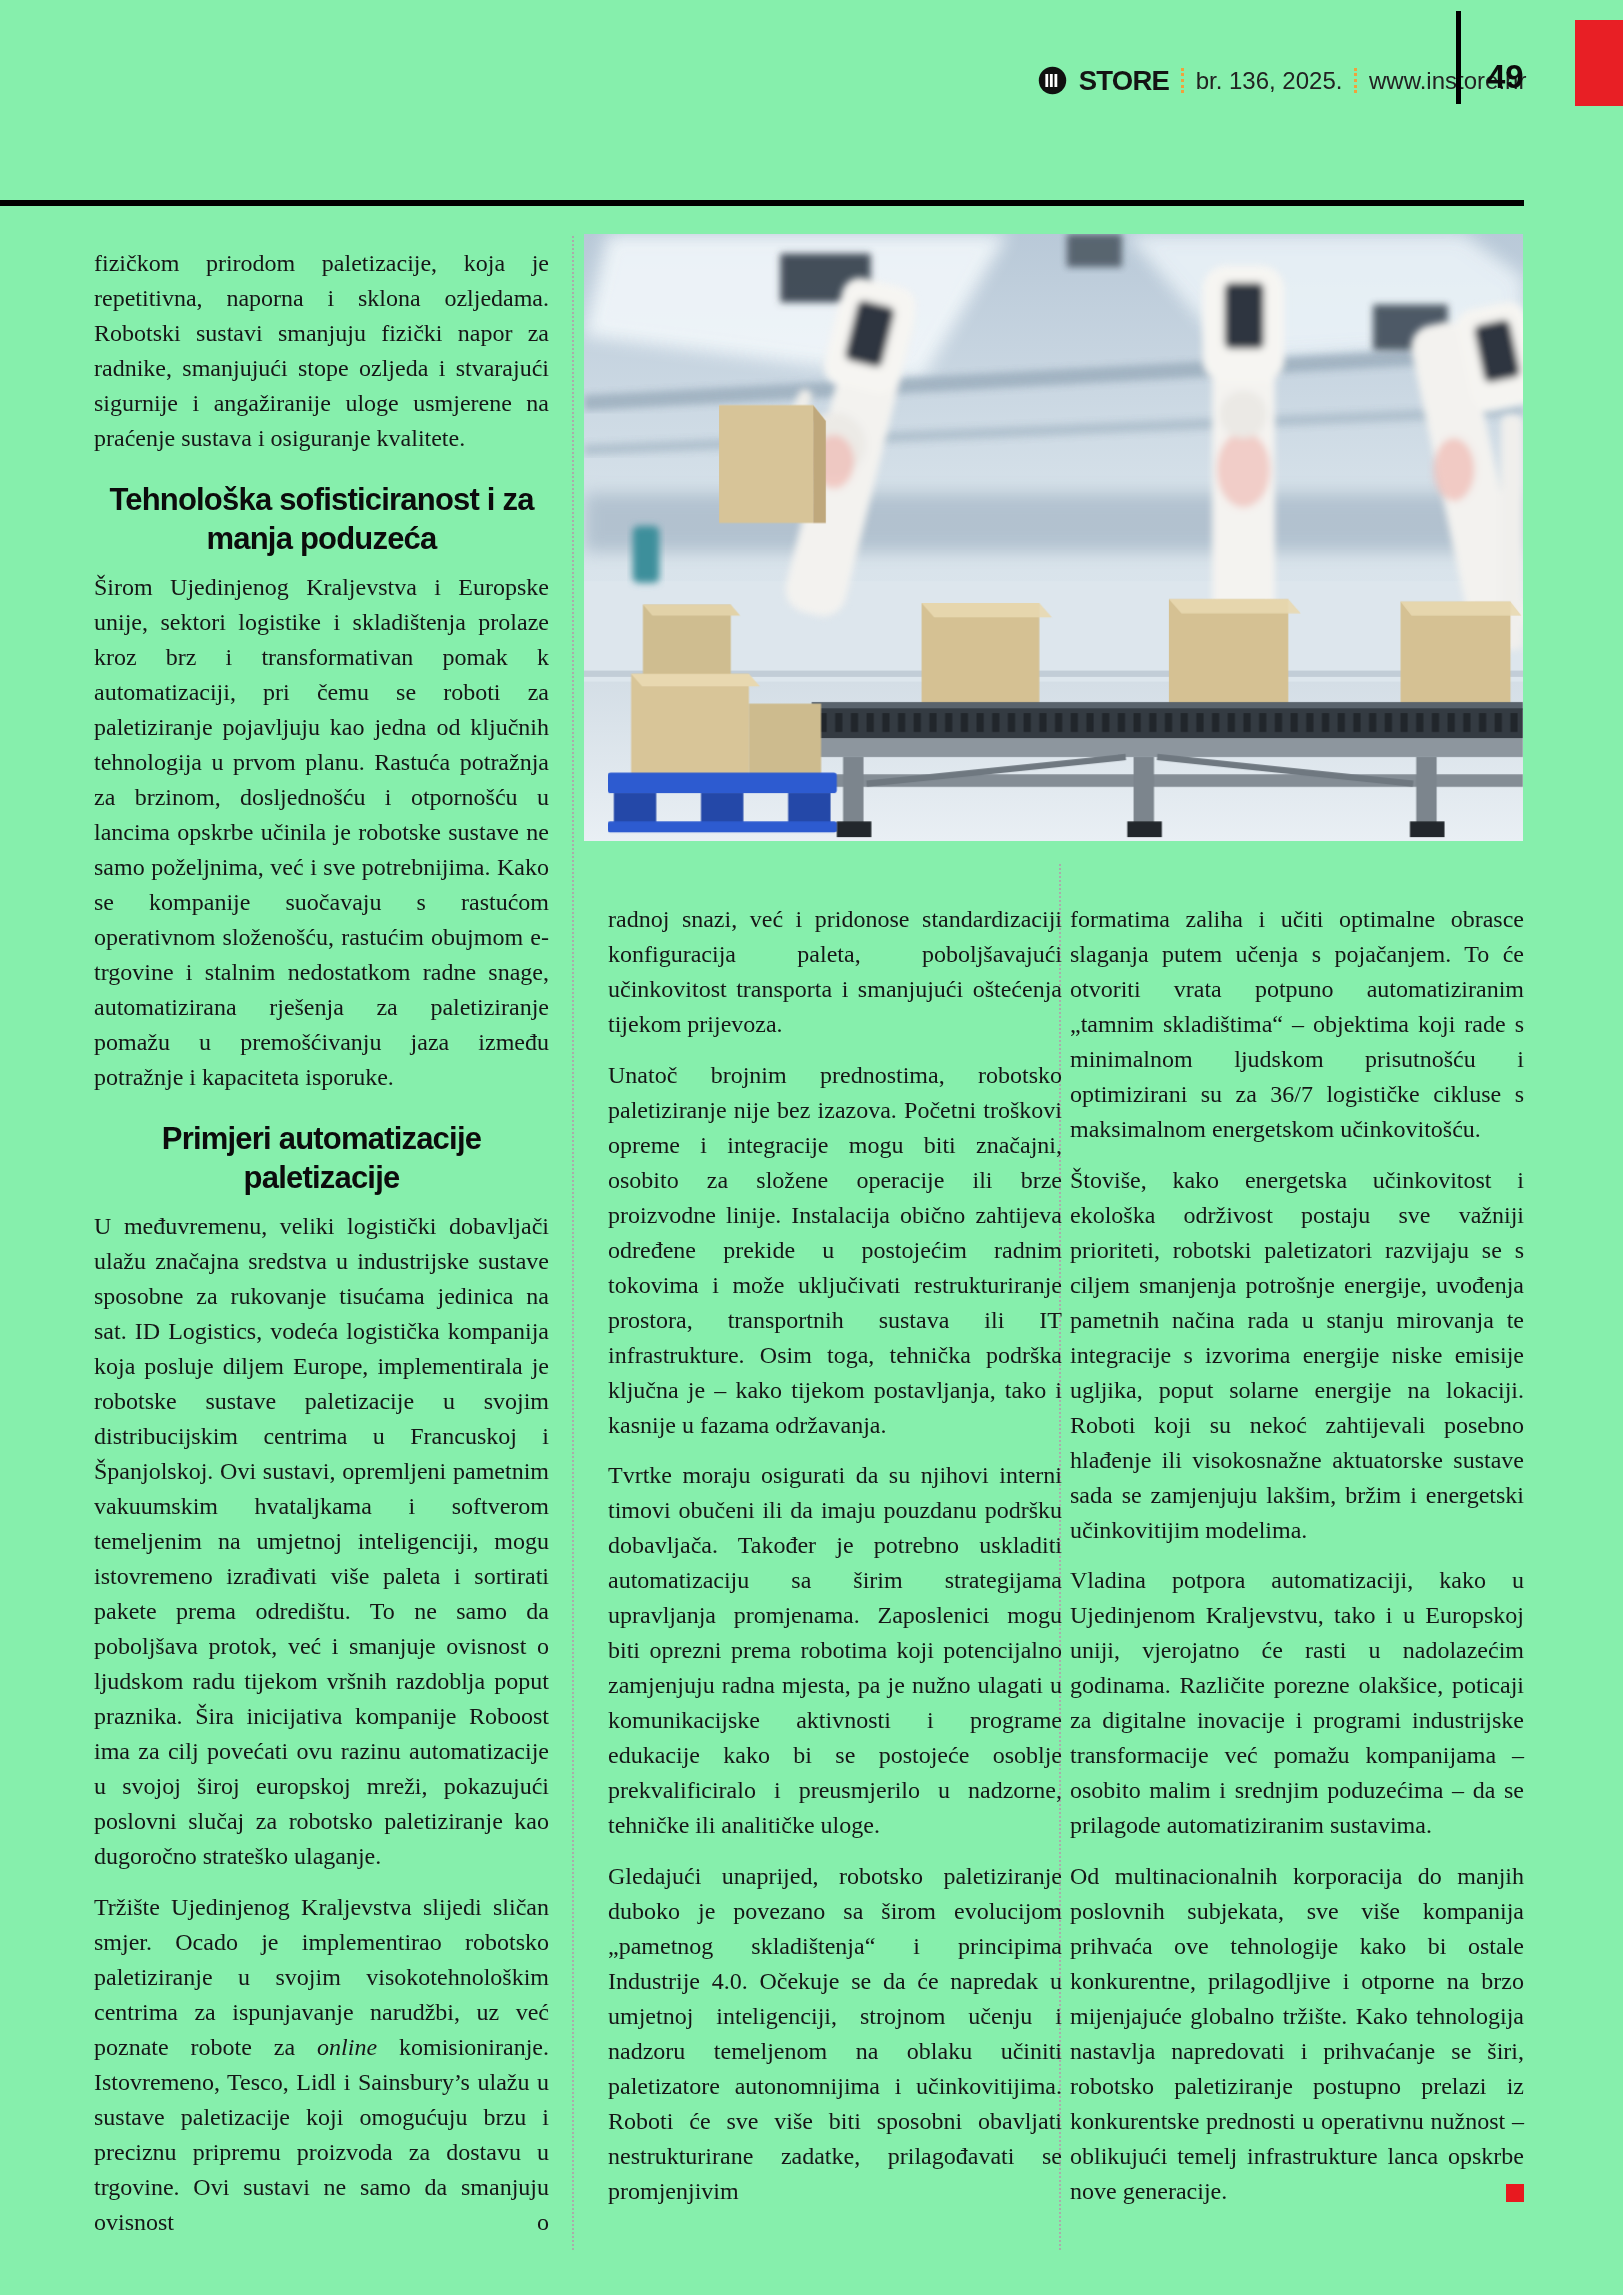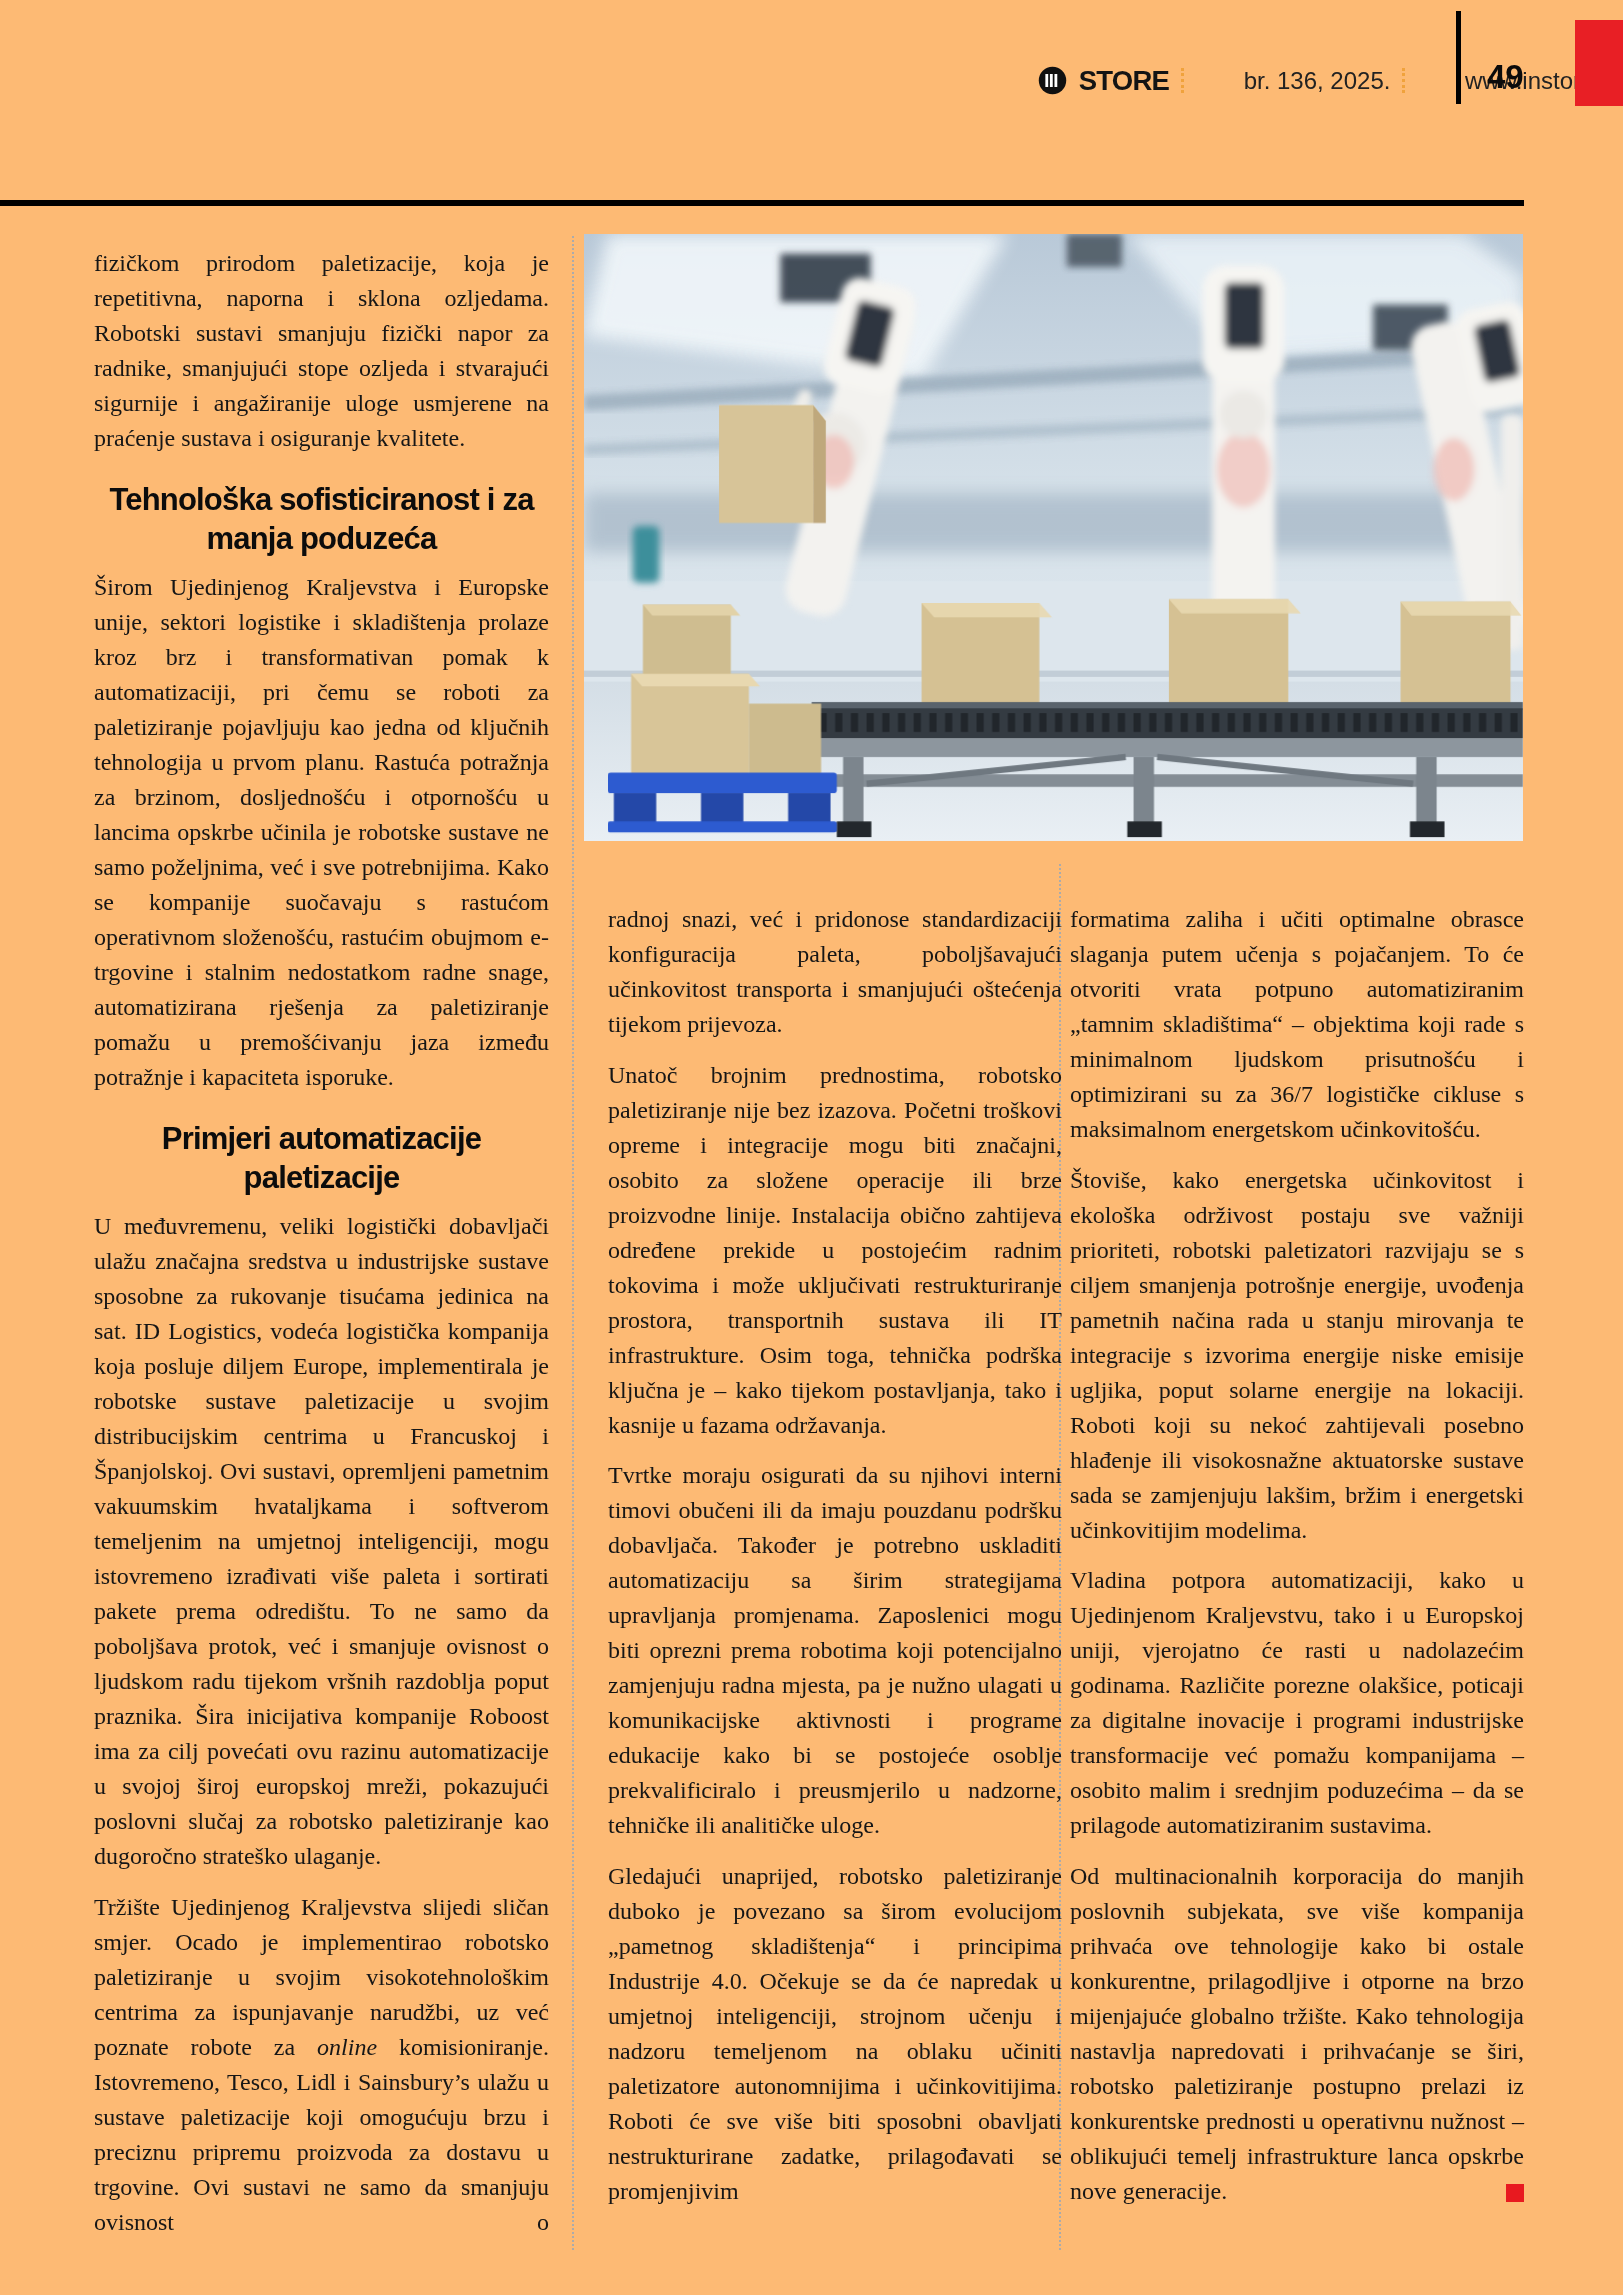--- a/index.html
+++ b/index.html
@@ -1,28 +1,28 @@
 <!DOCTYPE html>
 <html lang="hr" style="font-size:12.6px"><head>
 <meta charset="utf-8">
 <style>
   html,body{margin:0;padding:0;background:#888;}
   .page{
-    position:relative;width:1623px;height:2295px;background:#fdba74;
+    position:relative;width:1623px;height:2295px;background:#86efac;
     font-family:"Liberation Serif",serif;overflow:hidden;
   }
   
   .masthead{
     position:absolute;top:63px;left:1038px;height:35px;
     display:flex;align-items:center;gap:11.8px;
     font-family:"Liberation Sans",sans-serif;color:#141414;
   }
   .logo-wrap{display:flex;align-items:center;}
   .brand{font-weight:700;font-size:27.5px;letter-spacing:-0.8px;}
-  .meta{font-size:24px;color:#222;margin-left:48px;}
+  .meta{font-size:24px;color:#222;}
   .dot-sep{width:0;height:25px;border-left:3.9px dotted #f0a23c;}
   .header-vline{position:absolute;left:1456px;top:11px;width:4.7px;height:93px;background:#000;}
   .page-number{
     position:absolute;left:1487px;top:58px;width:39px;
     font-family:Liberation Sans, sans-serif;font-weight:700;font-size:33px;color:#0b0b0b;
   }
   .red-tab{position:absolute;left:1575px;top:20.4px;width:48px;height:86px;background:#e81f25;}
   .top-rule{position:absolute;left:0;top:200px;width:1524px;height:6.3px;background:#000;}
   
   .hero{position:absolute;left:584px;top:234px;width:939px;height:607px;margin:0;}

